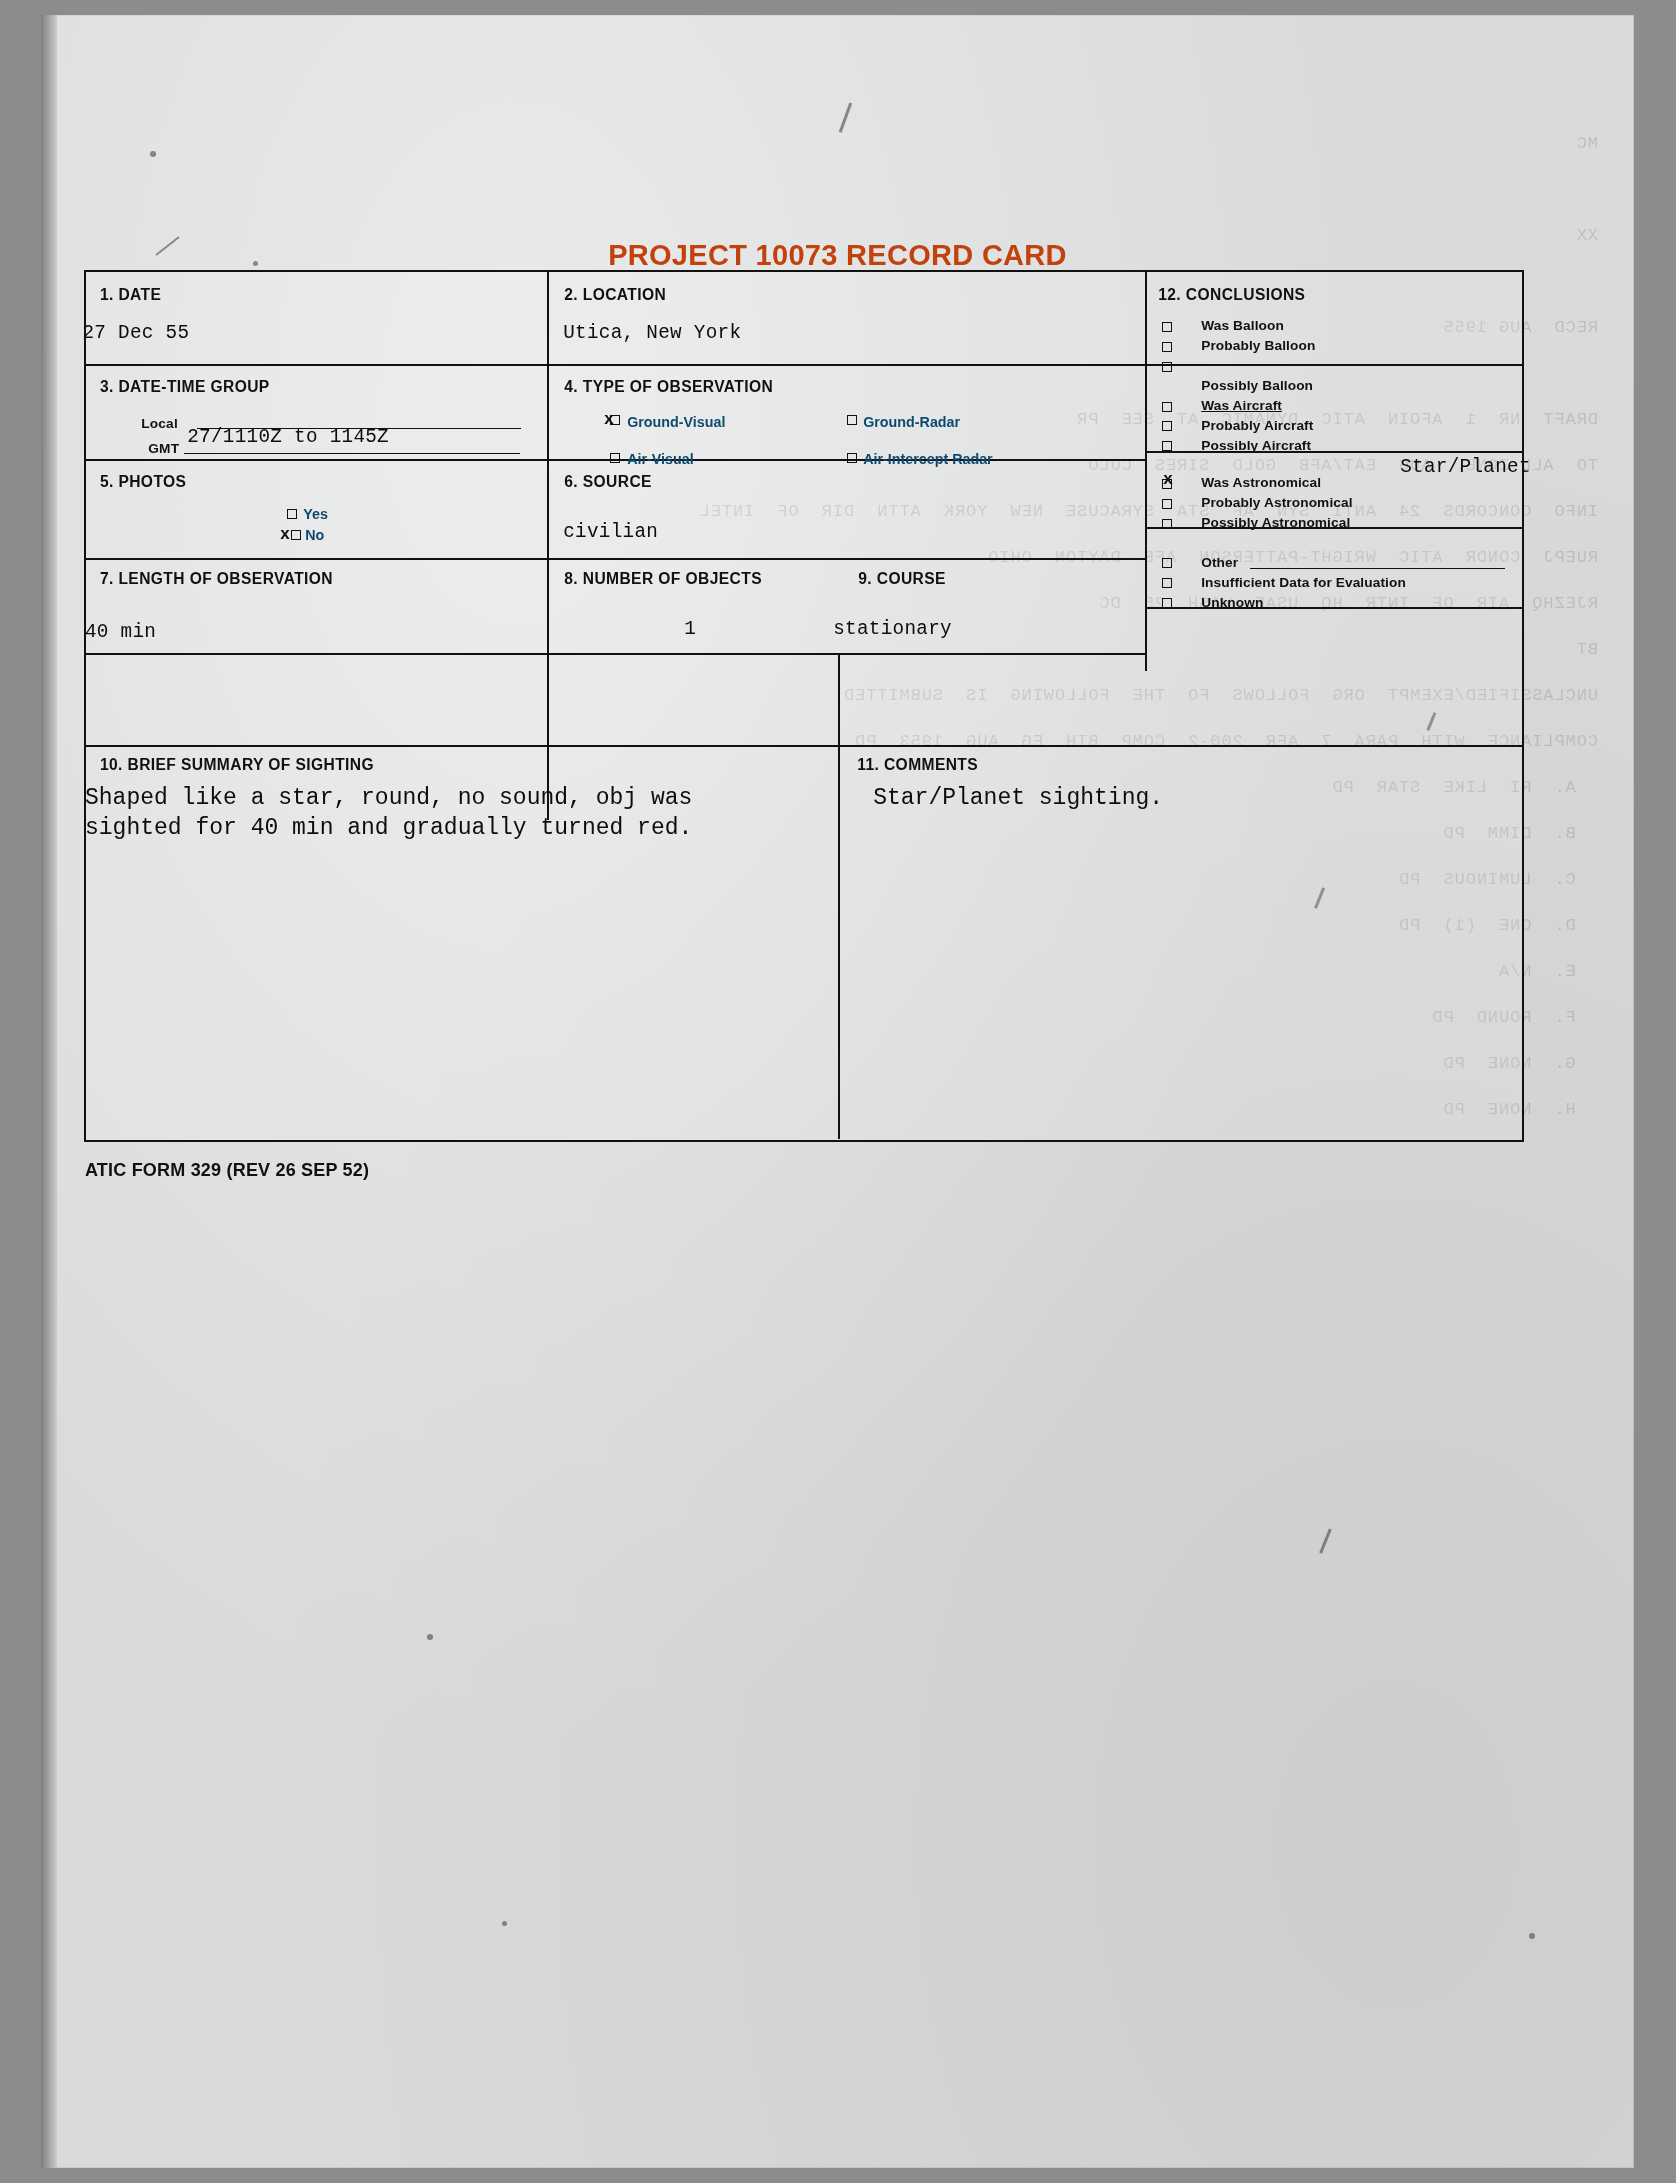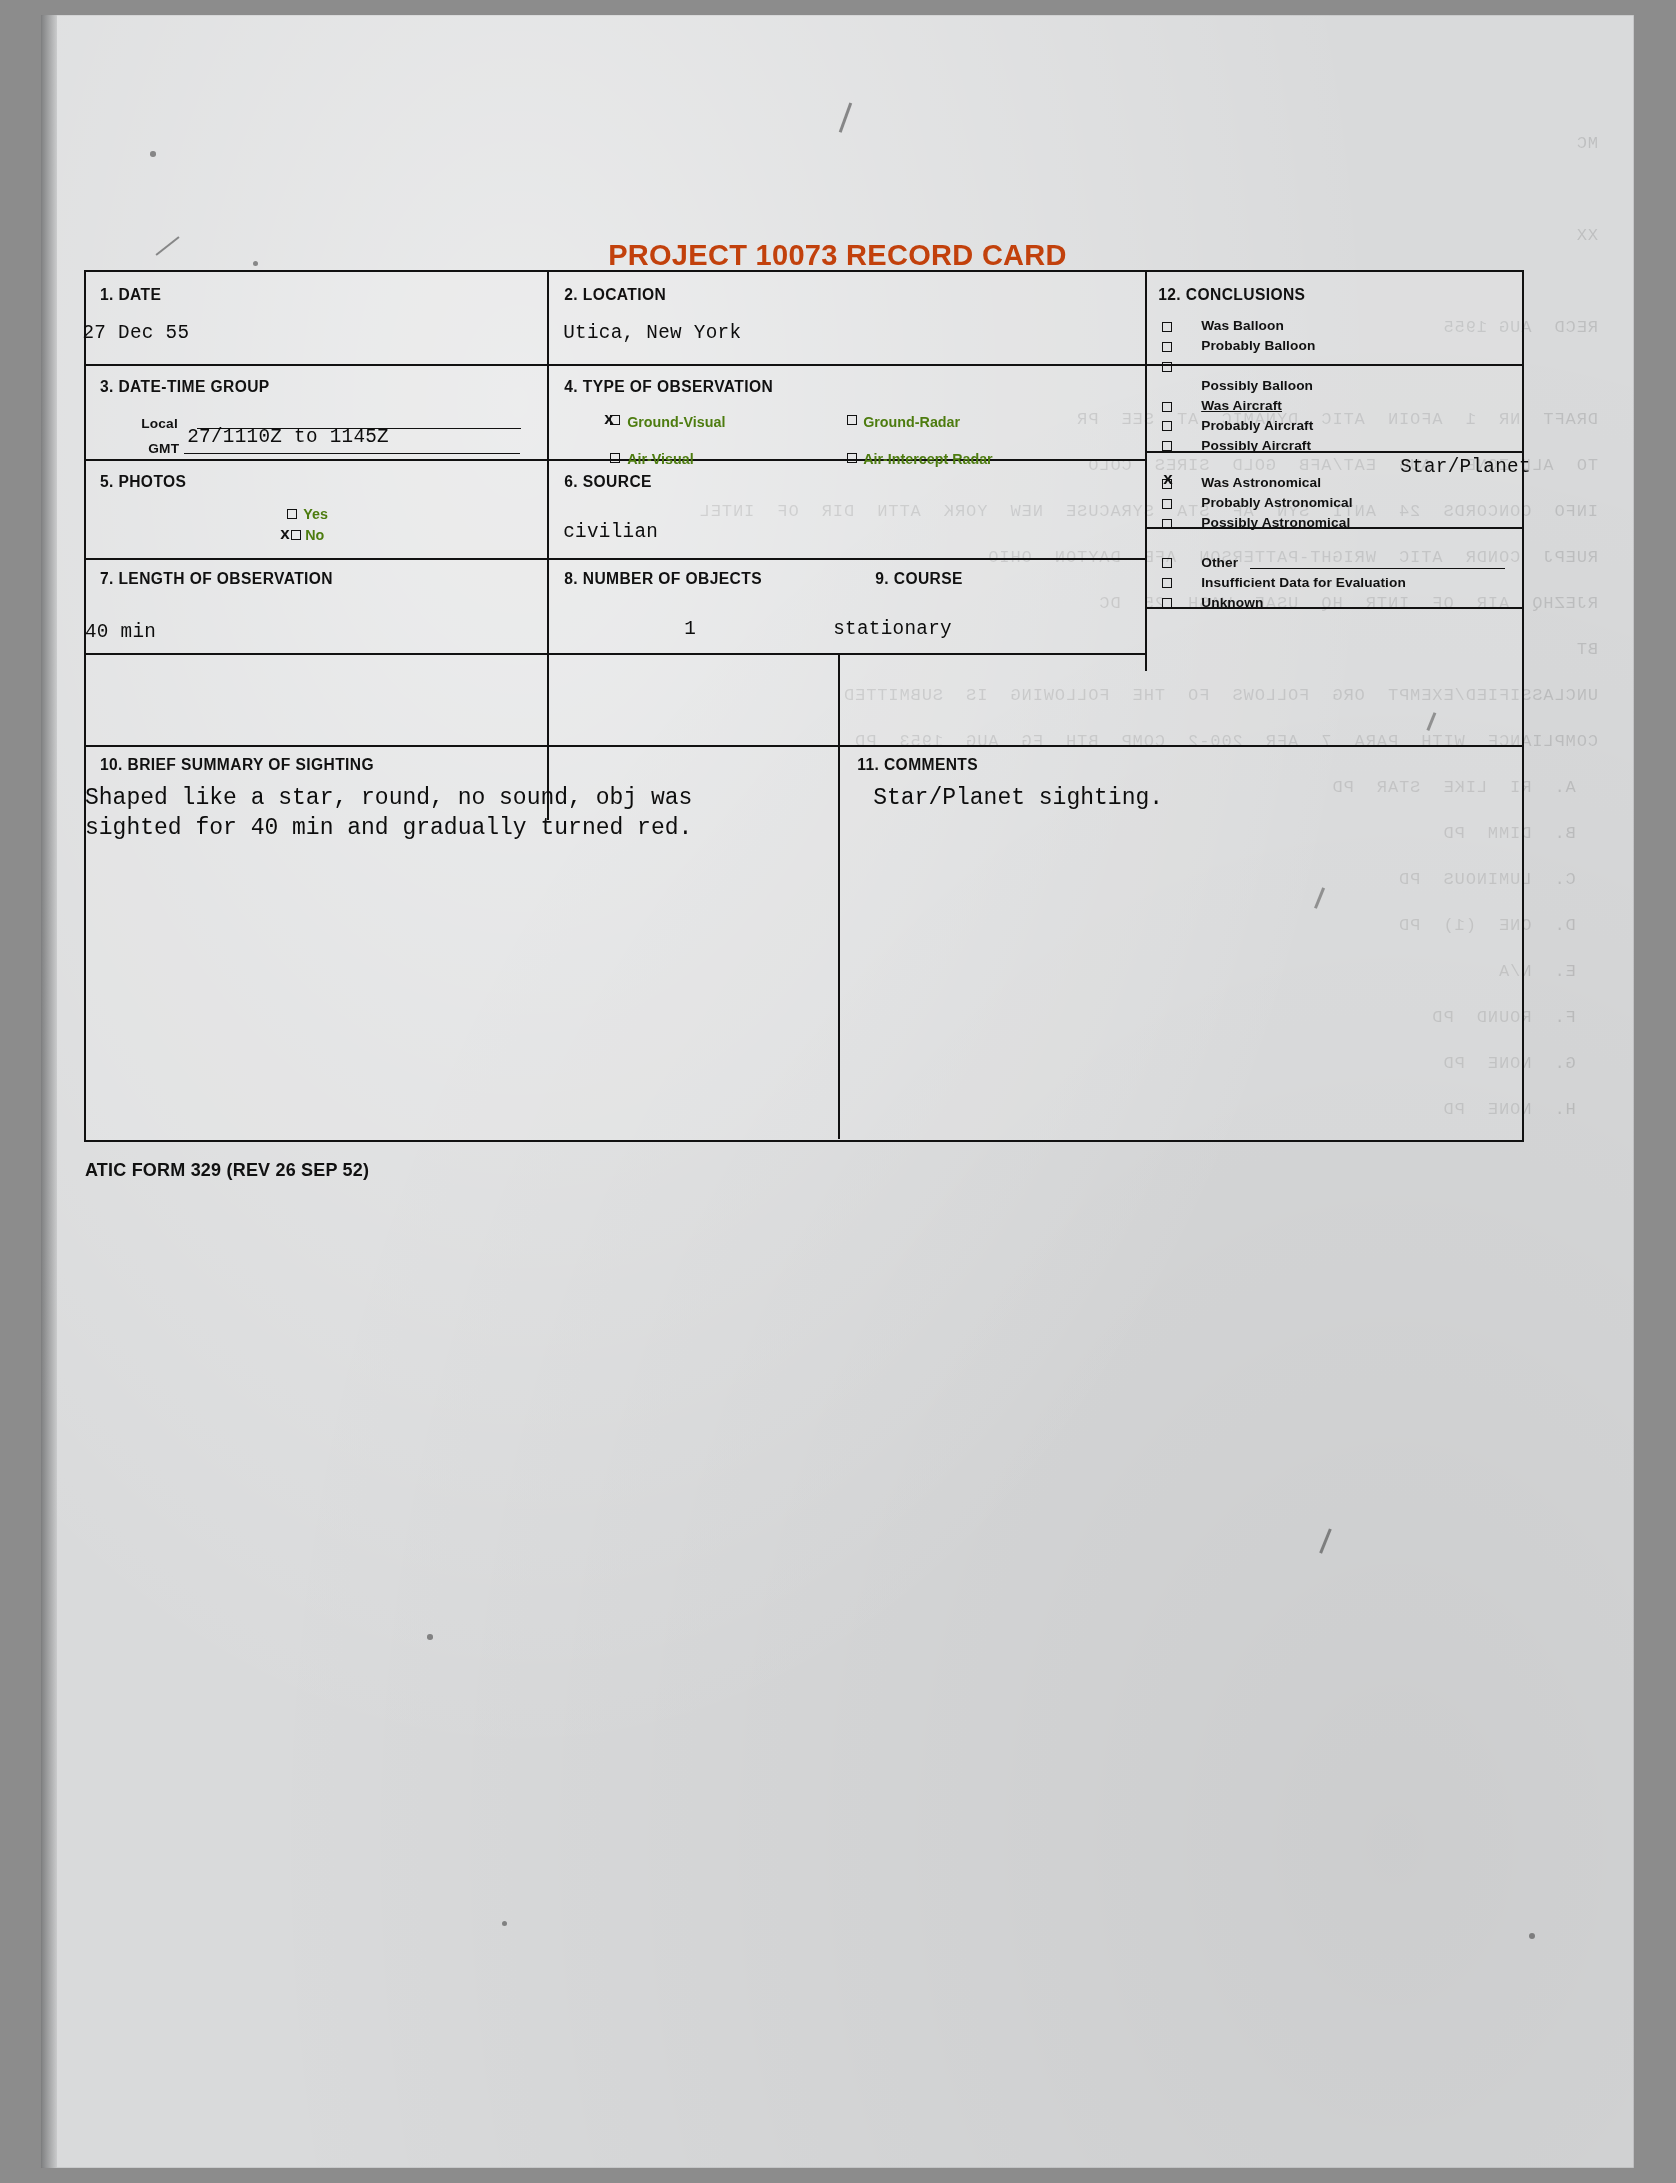--- a/index.html
+++ b/index.html
@@ -160,21 +160,21 @@
     font-size: 13.7px;
     font-weight: bold;
     color: #111;
     white-space: nowrap;
     letter-spacing: 0.1px;
   }
   .typeopt {
     position: absolute;
     font-size: 14.3px;
     font-weight: bold;
-    color: #4d7c0f;
+    color: #0c4a6e;
     white-space: nowrap;
   }
   #formno {
     position: absolute;
     left: 44px;
     top: 1145px;
     font-size: 18px;
     font-weight: bold;
     color: #111;
     letter-spacing: 0.2px;
@@ -288,21 +288,21 @@
 
       <div class="lbl" style="left:478px;top:201px;">6.  SOURCE</div>
       <div class="hand" style="left:477px;top:249px;">civilian</div>
 
       <div class="lbl" style="left:13.7px;top:298px;">7.  LENGTH OF OBSERVATION</div>
       <div class="hand" style="left:-1.2px;top:349px;">40 min</div>
 
       <div class="lbl" style="left:478px;top:298px;">8.  NUMBER OF OBJECTS</div>
       <div class="hand" style="left:598px;top:346px;">1</div>
 
-      <div class="lbl" style="left:772px;top:298px;margin-left:17px;">9.  COURSE</div>
+      <div class="lbl" style="left:772px;top:298px;">9.  COURSE</div>
       <div class="hand" style="left:747px;top:346px;">stationary</div>
 
       <div class="lbl" style="left:13.7px;top:484px;">10.  BRIEF SUMMARY OF SIGHTING</div>
       <div class="hand2" style="left:-1.2px;top:512px;">Shaped like a star, round, no sound, obj was</div>
       <div class="hand2" style="left:-1.2px;top:542px;">sighted for 40 min and gradually turned red.</div>
 
       <div class="lbl" style="left:771px;top:484px;">11.  COMMENTS</div>
       <div class="hand2" style="left:787px;top:512px;">Star/Planet sighting.</div>
 
       <div class="lbl" style="left:1072px;top:13.7px;">12.  CONCLUSIONS</div>

